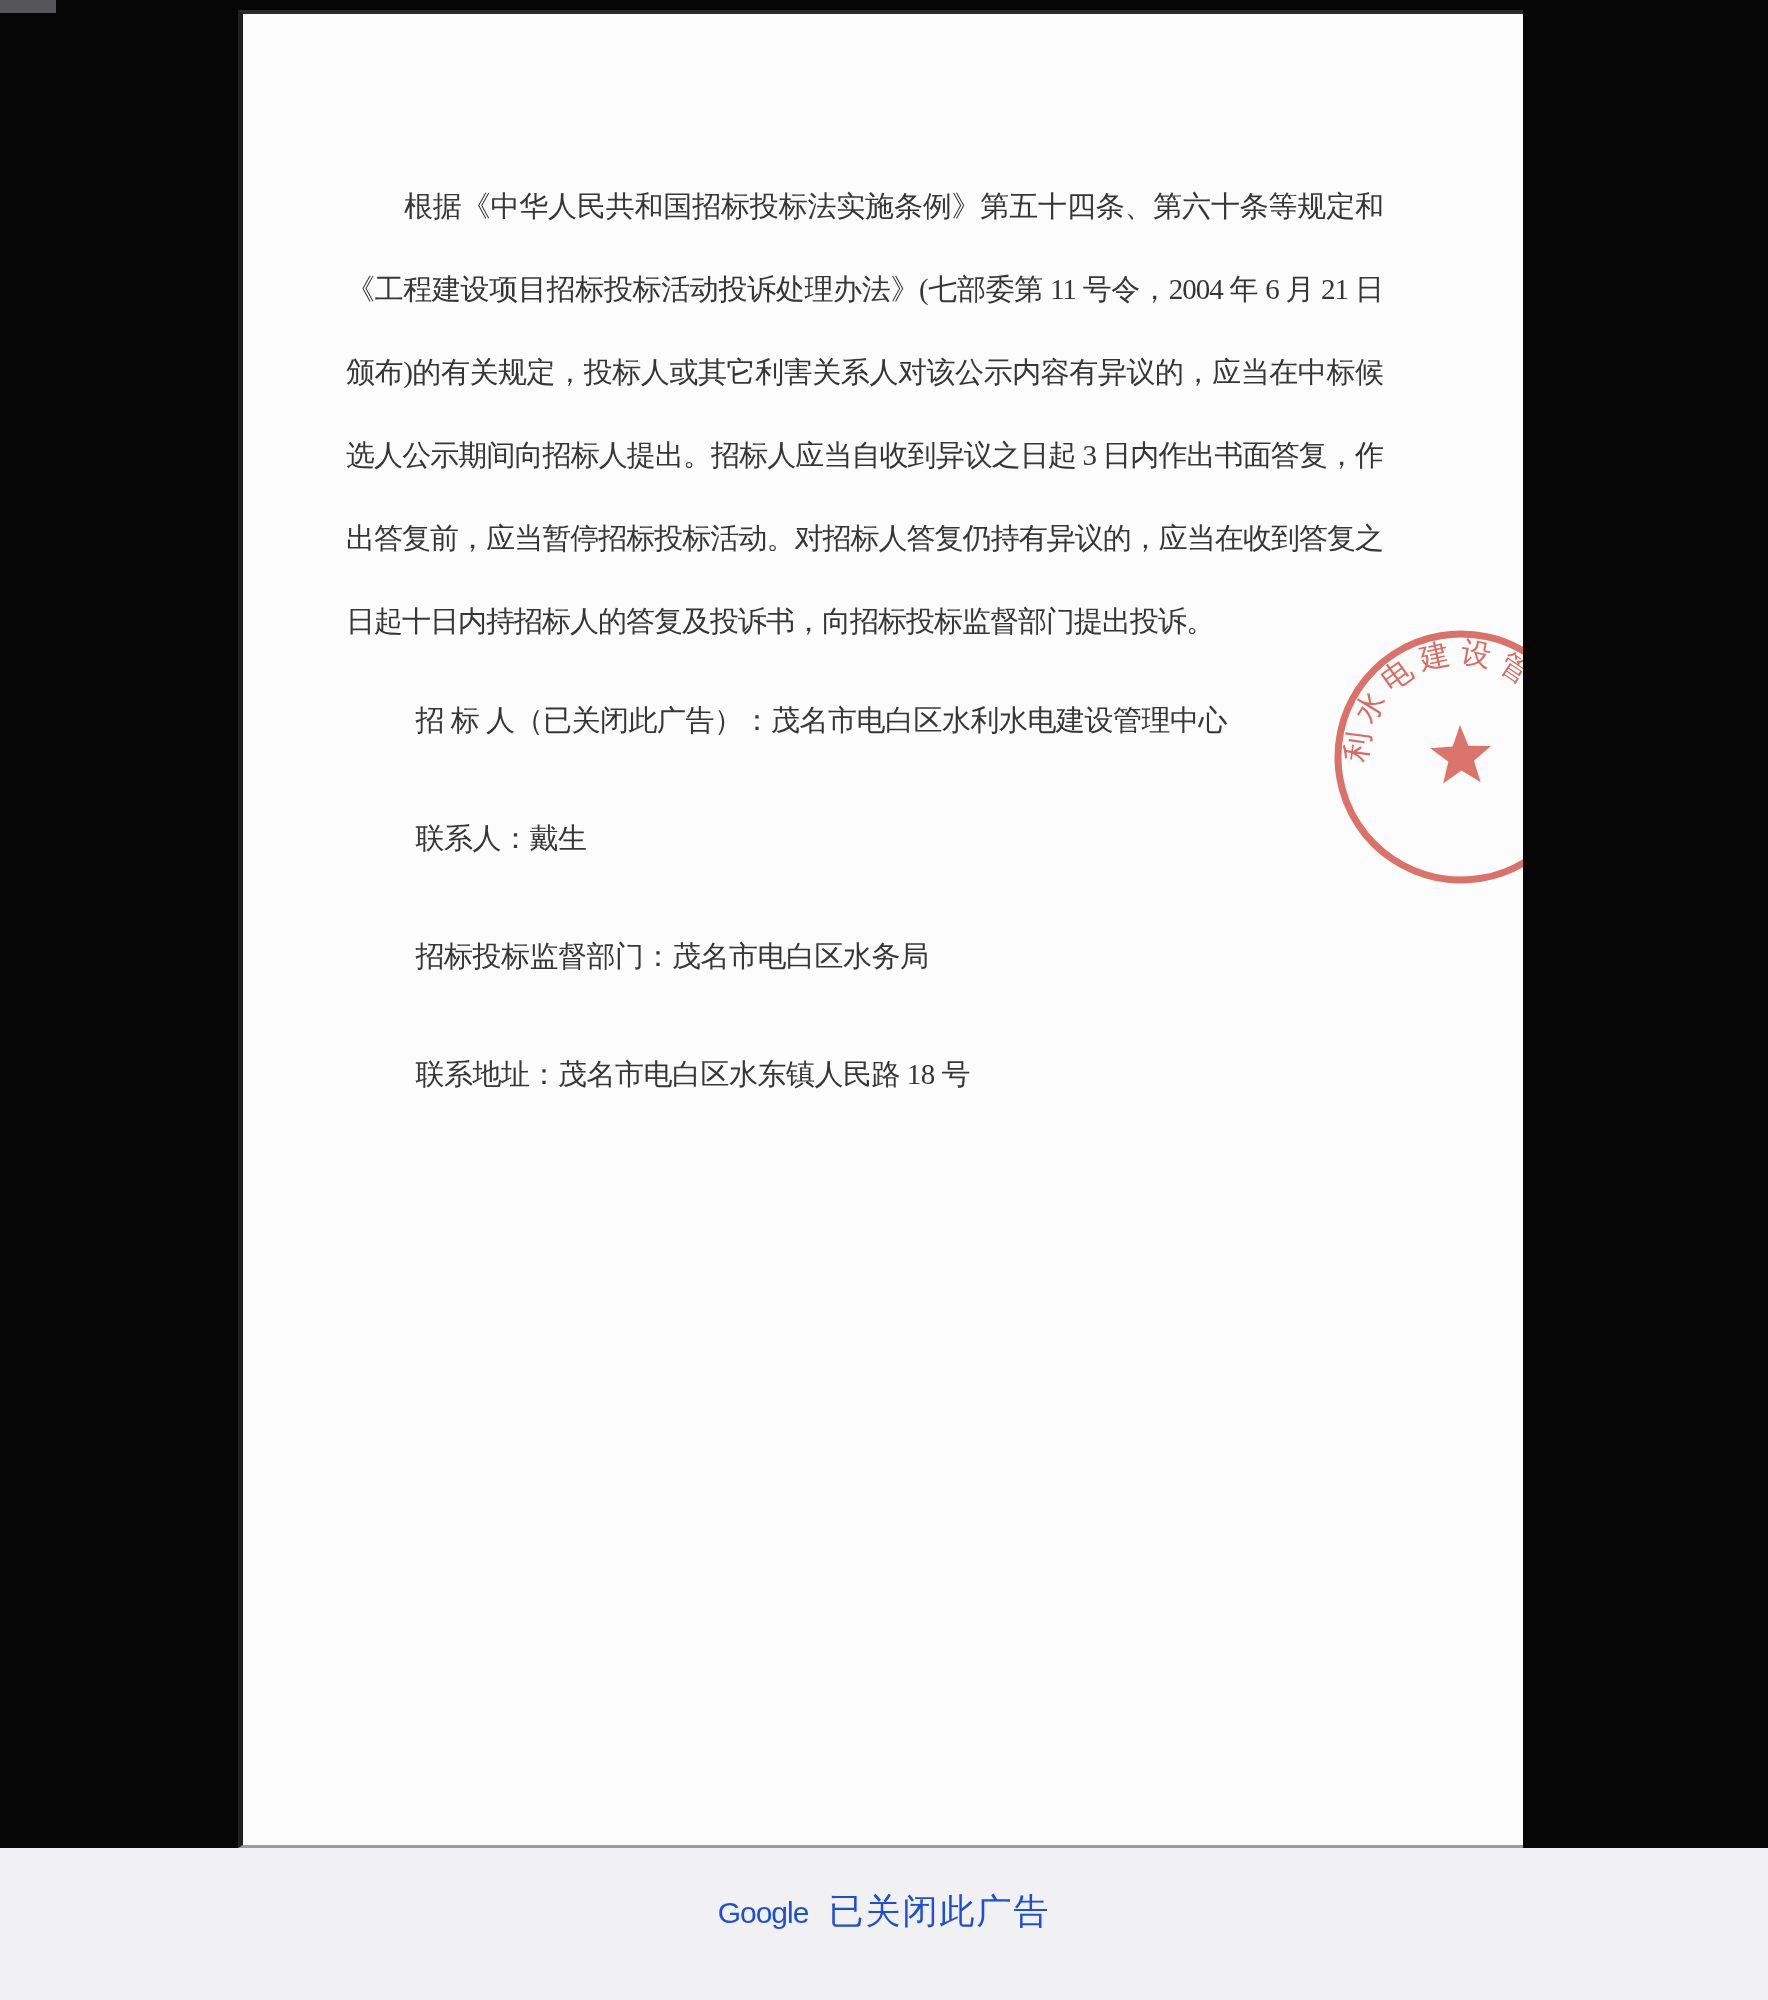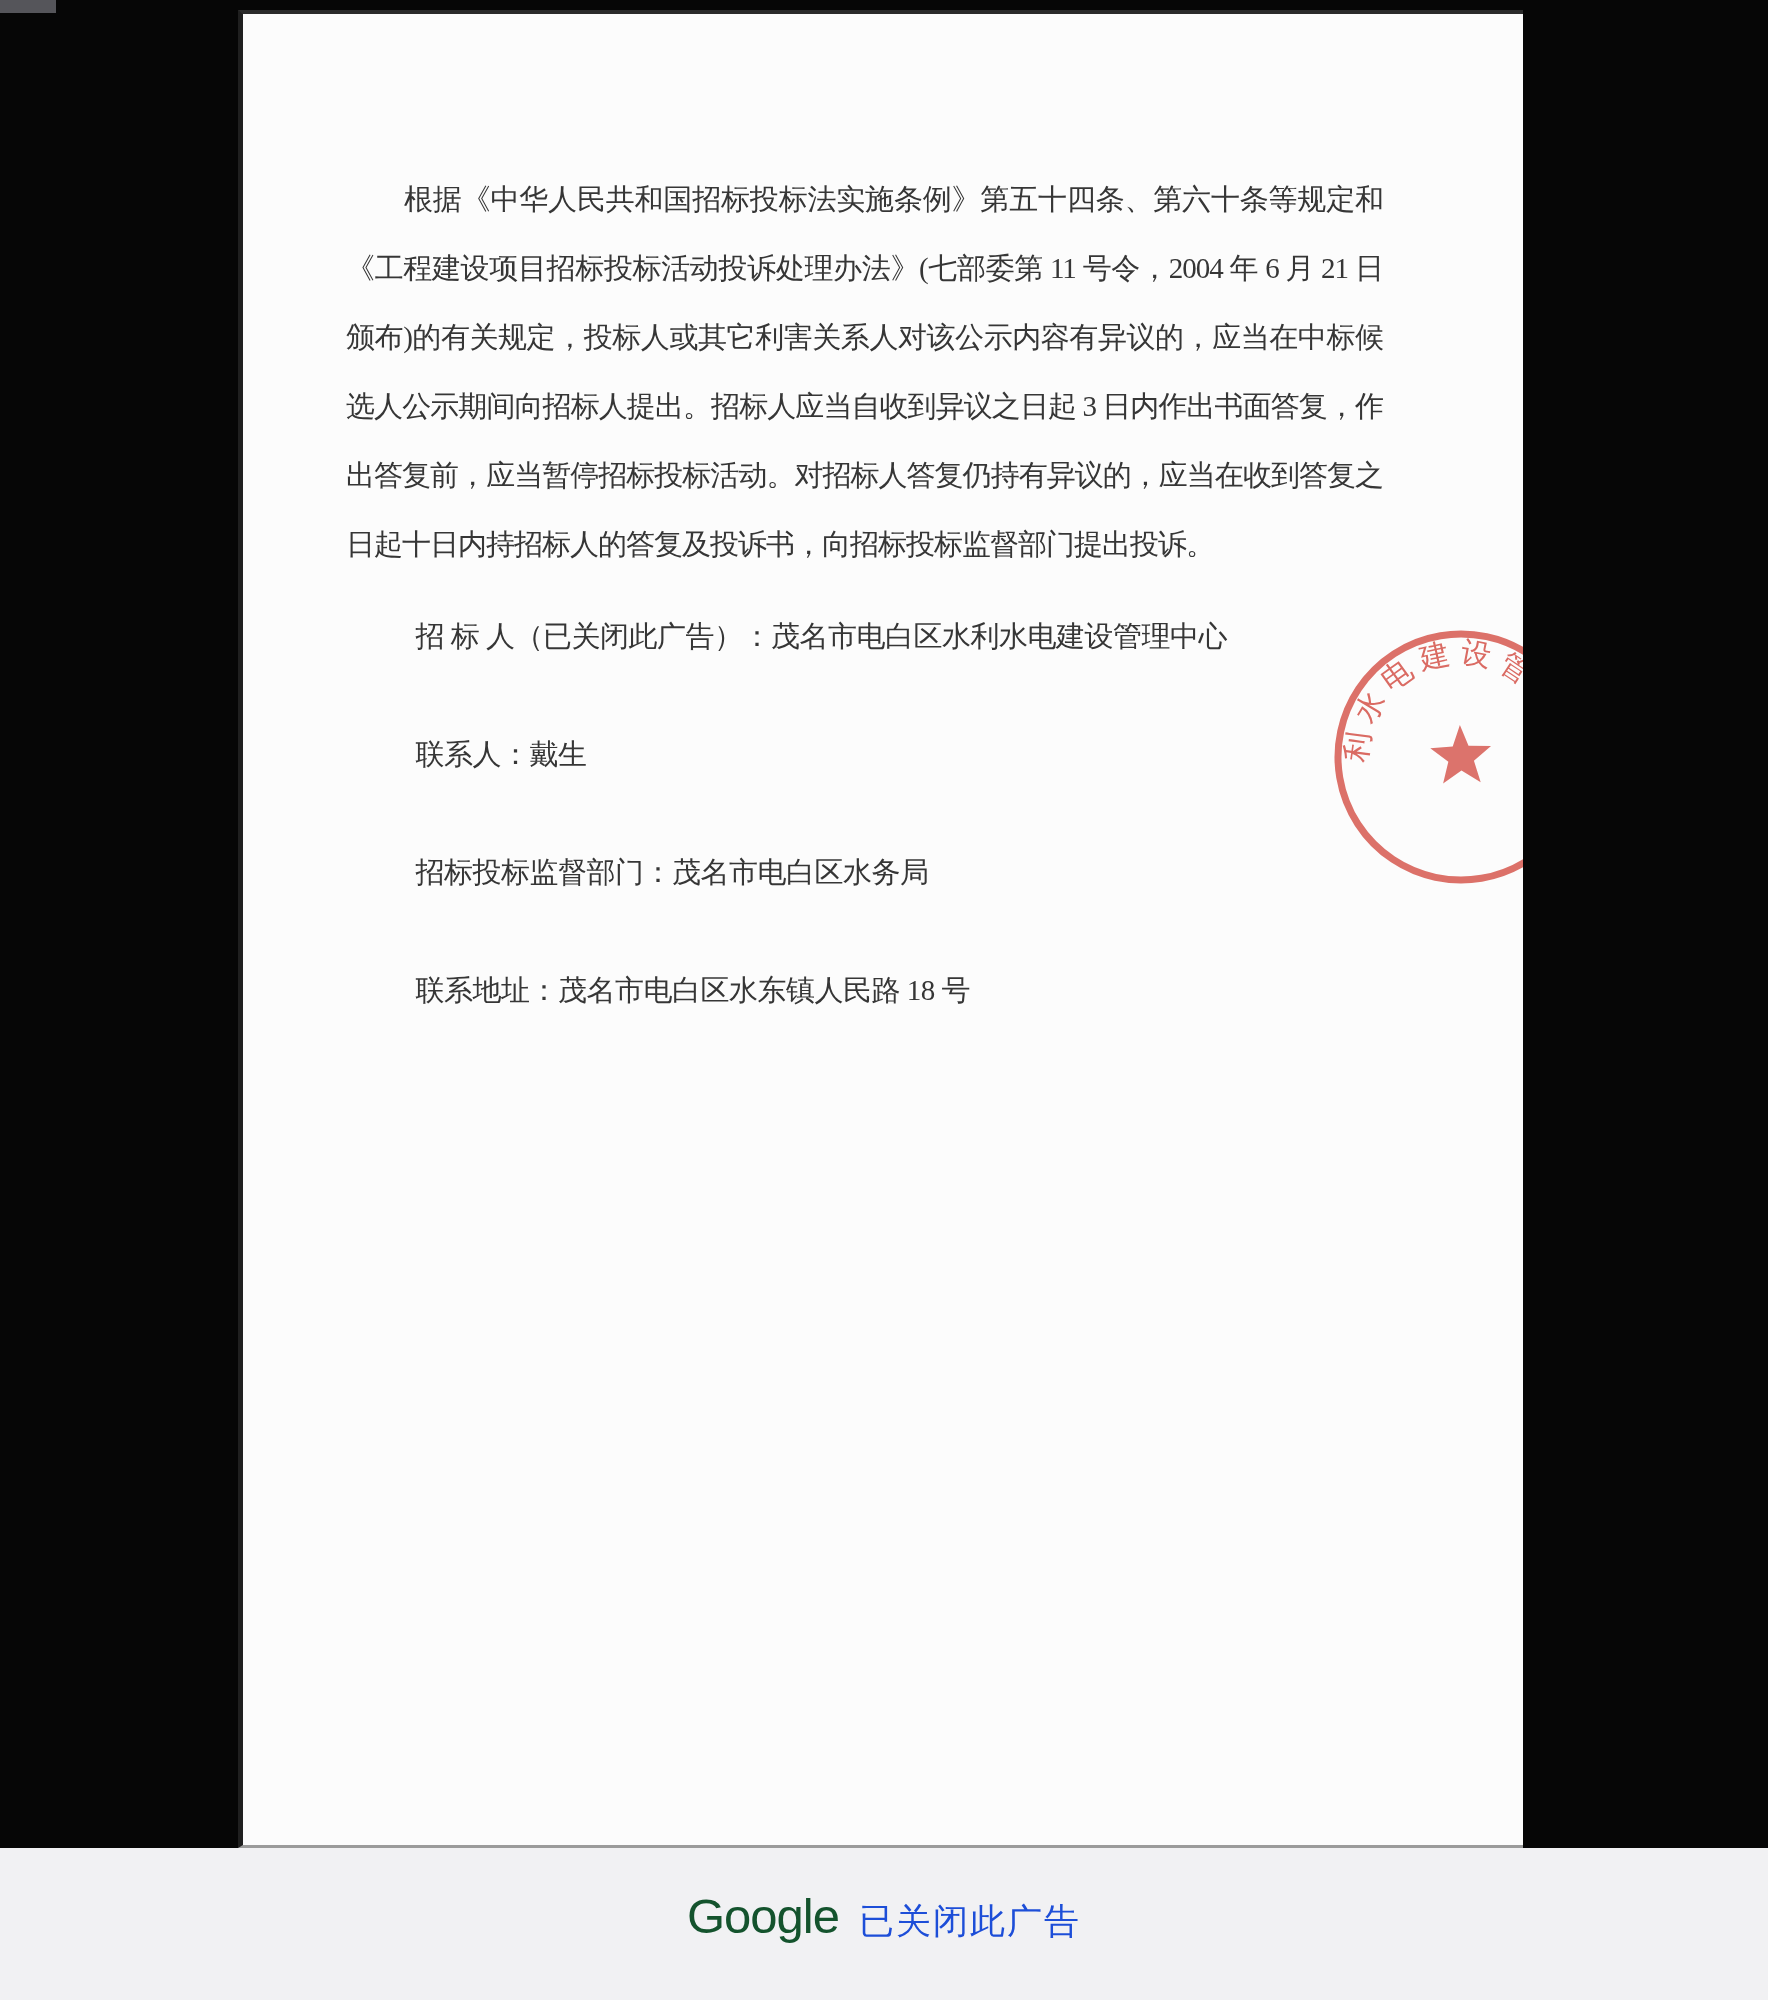--- a/index.html
+++ b/index.html
@@ -25,21 +25,21 @@
     border-left: 5px solid #1f1f1f;
     border-bottom: 3px solid #9b9b9b;
     overflow: hidden;
   }
   .page-inner {
     padding: 151px 140px 0 103px;
   }
   .paragraph {
     margin: 0;
     font-size: 29px;
-    line-height: 69px;
+    line-height: 83px;
     letter-spacing: -1px;
     color: #363636;
     text-align: justify;
     text-indent: 2em;
   }
   .contact-line {
     font-size: 29px;
     line-height: 30px;
     letter-spacing: -0.5px;
     color: #363636;
@@ -61,23 +61,23 @@
     box-sizing: border-box;
     background: #f1f1f3;
     display: flex;
     justify-content: center;
     align-items: baseline;
     gap: 20px;
     padding-top: 40px;
     font-family: "Liberation Sans", "DejaVu Sans", sans-serif;
   }
   .google-brand {
-    font-size: 49px;
+    font-size: 30px;
     font-weight: 500;
-    color: #14532d;
+    color: #1d4ed8;
     letter-spacing: -1px;
   }
   .ad-closed-msg {
     font-size: 35px;
     color: #1d4ed8;
     letter-spacing: 2px;
   }
 </style>
 </head>
 <body>

